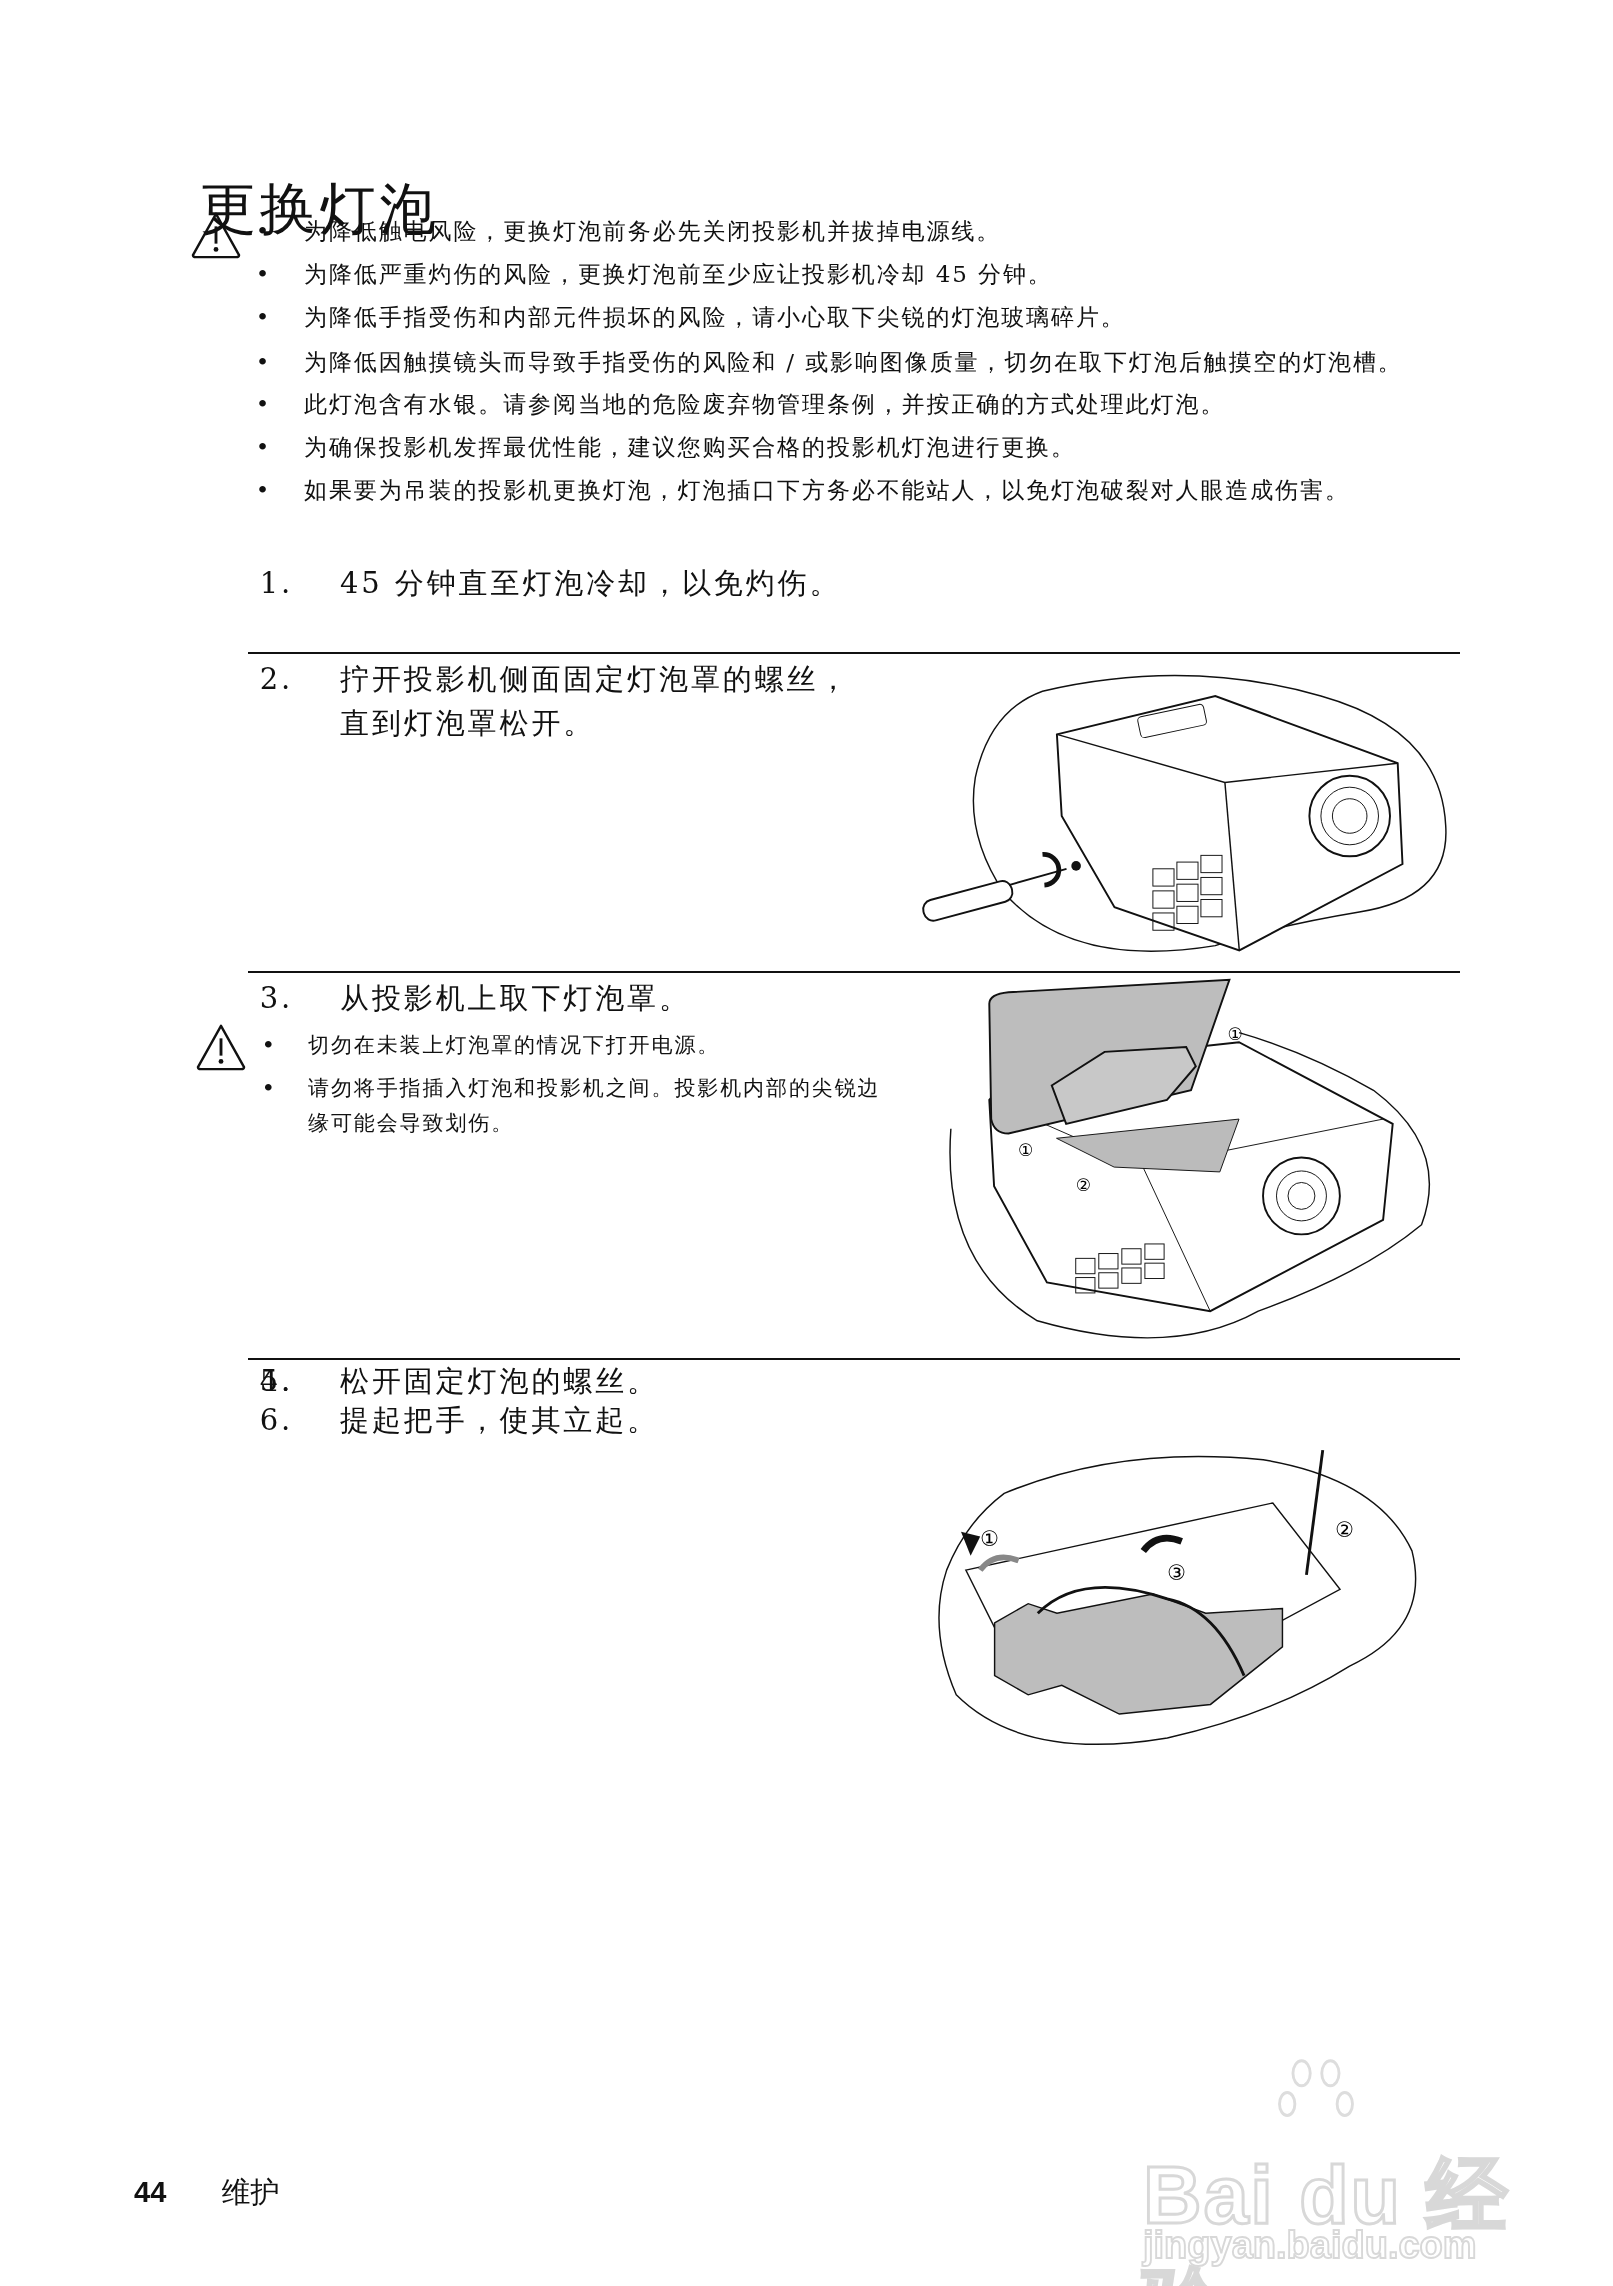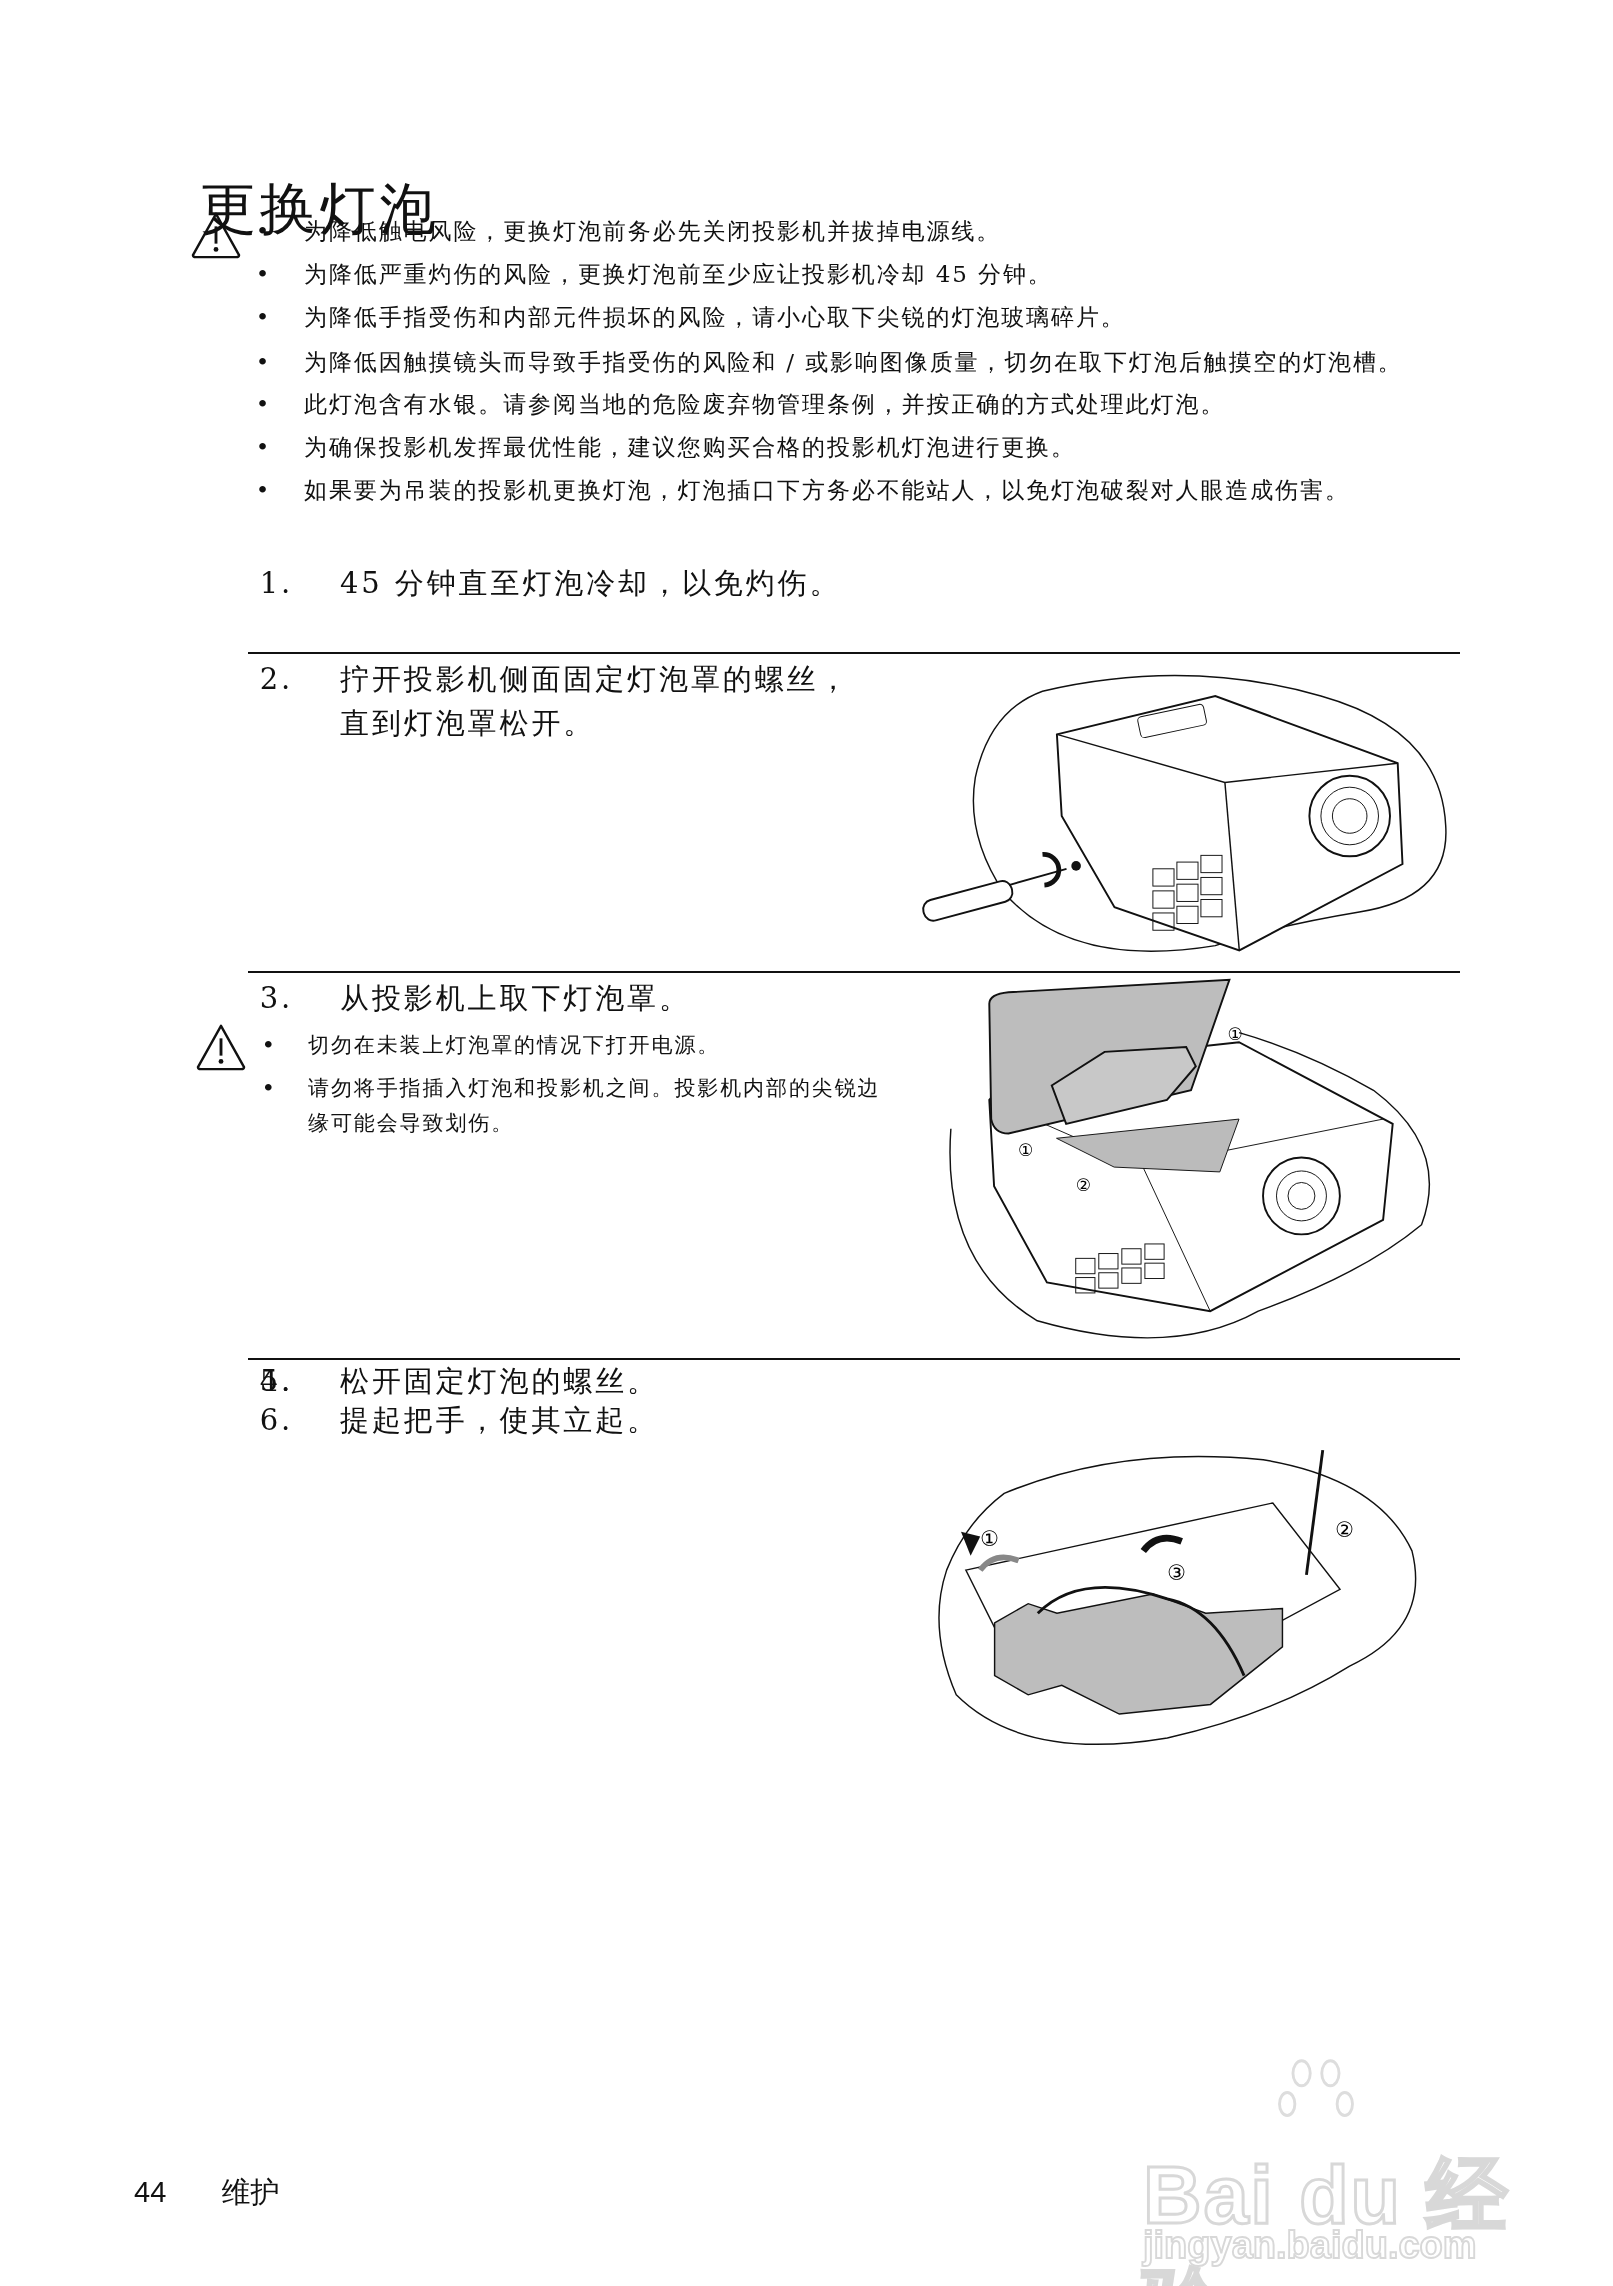--- a/index.html
+++ b/index.html
@@ -14,21 +14,21 @@
   .bullets li.two{line-height:37px;margin-top:8px;}
   .steps{left:252px;width:1210px;font-size:29px;letter-spacing:2.9px;}
   .step{position:relative;padding-left:88px;line-height:44px;}
   .step .num{position:absolute;left:7.7px;top:0;}
   .rule{height:1.9px;background:#111;left:248px;width:1212px;}
   .sub-bullets{left:252px;top:1028px;width:653px;margin:0;padding:0;list-style:none;font-size:21px;letter-spacing:1.9px;}
   .sub-bullets li{position:relative;padding-left:56px;line-height:35px;margin-bottom:7.7px;}
   .sub-bullets li::before{content:"•";position:absolute;left:9.6px;top:0;font-size:23px;}
   .figure svg{display:block;}
   .footer{left:134px;top:2173px;font-size:29px;}
-  .footer .pg{font-family:"Liberation Sans","DejaVu Sans",sans-serif;font-weight:normal;margin-right:46px;}
+  .footer .pg{font-family:"Liberation Sans","DejaVu Sans",sans-serif;font-weight:bold;margin-right:46px;}
   .watermark{left:1143px;top:2056px;width:375px;height:211px;color:#e2e2e2;font-family:"Liberation Sans",sans-serif;}
   .wm-main{position:absolute;left:0;top:86px;font-size:81px;font-weight:bold;color:#fff;
            -webkit-text-stroke:2.9px #d8d8d8;letter-spacing:1.9px;}
   .wm-url{position:absolute;left:0;top:168px;font-size:38px;font-weight:bold;color:#fff;-webkit-text-stroke:1.9px #d8d8d8;}
 </style>
 </head>
 <body>
 
 <h1 class="abs title">更换灯泡</h1>
 

